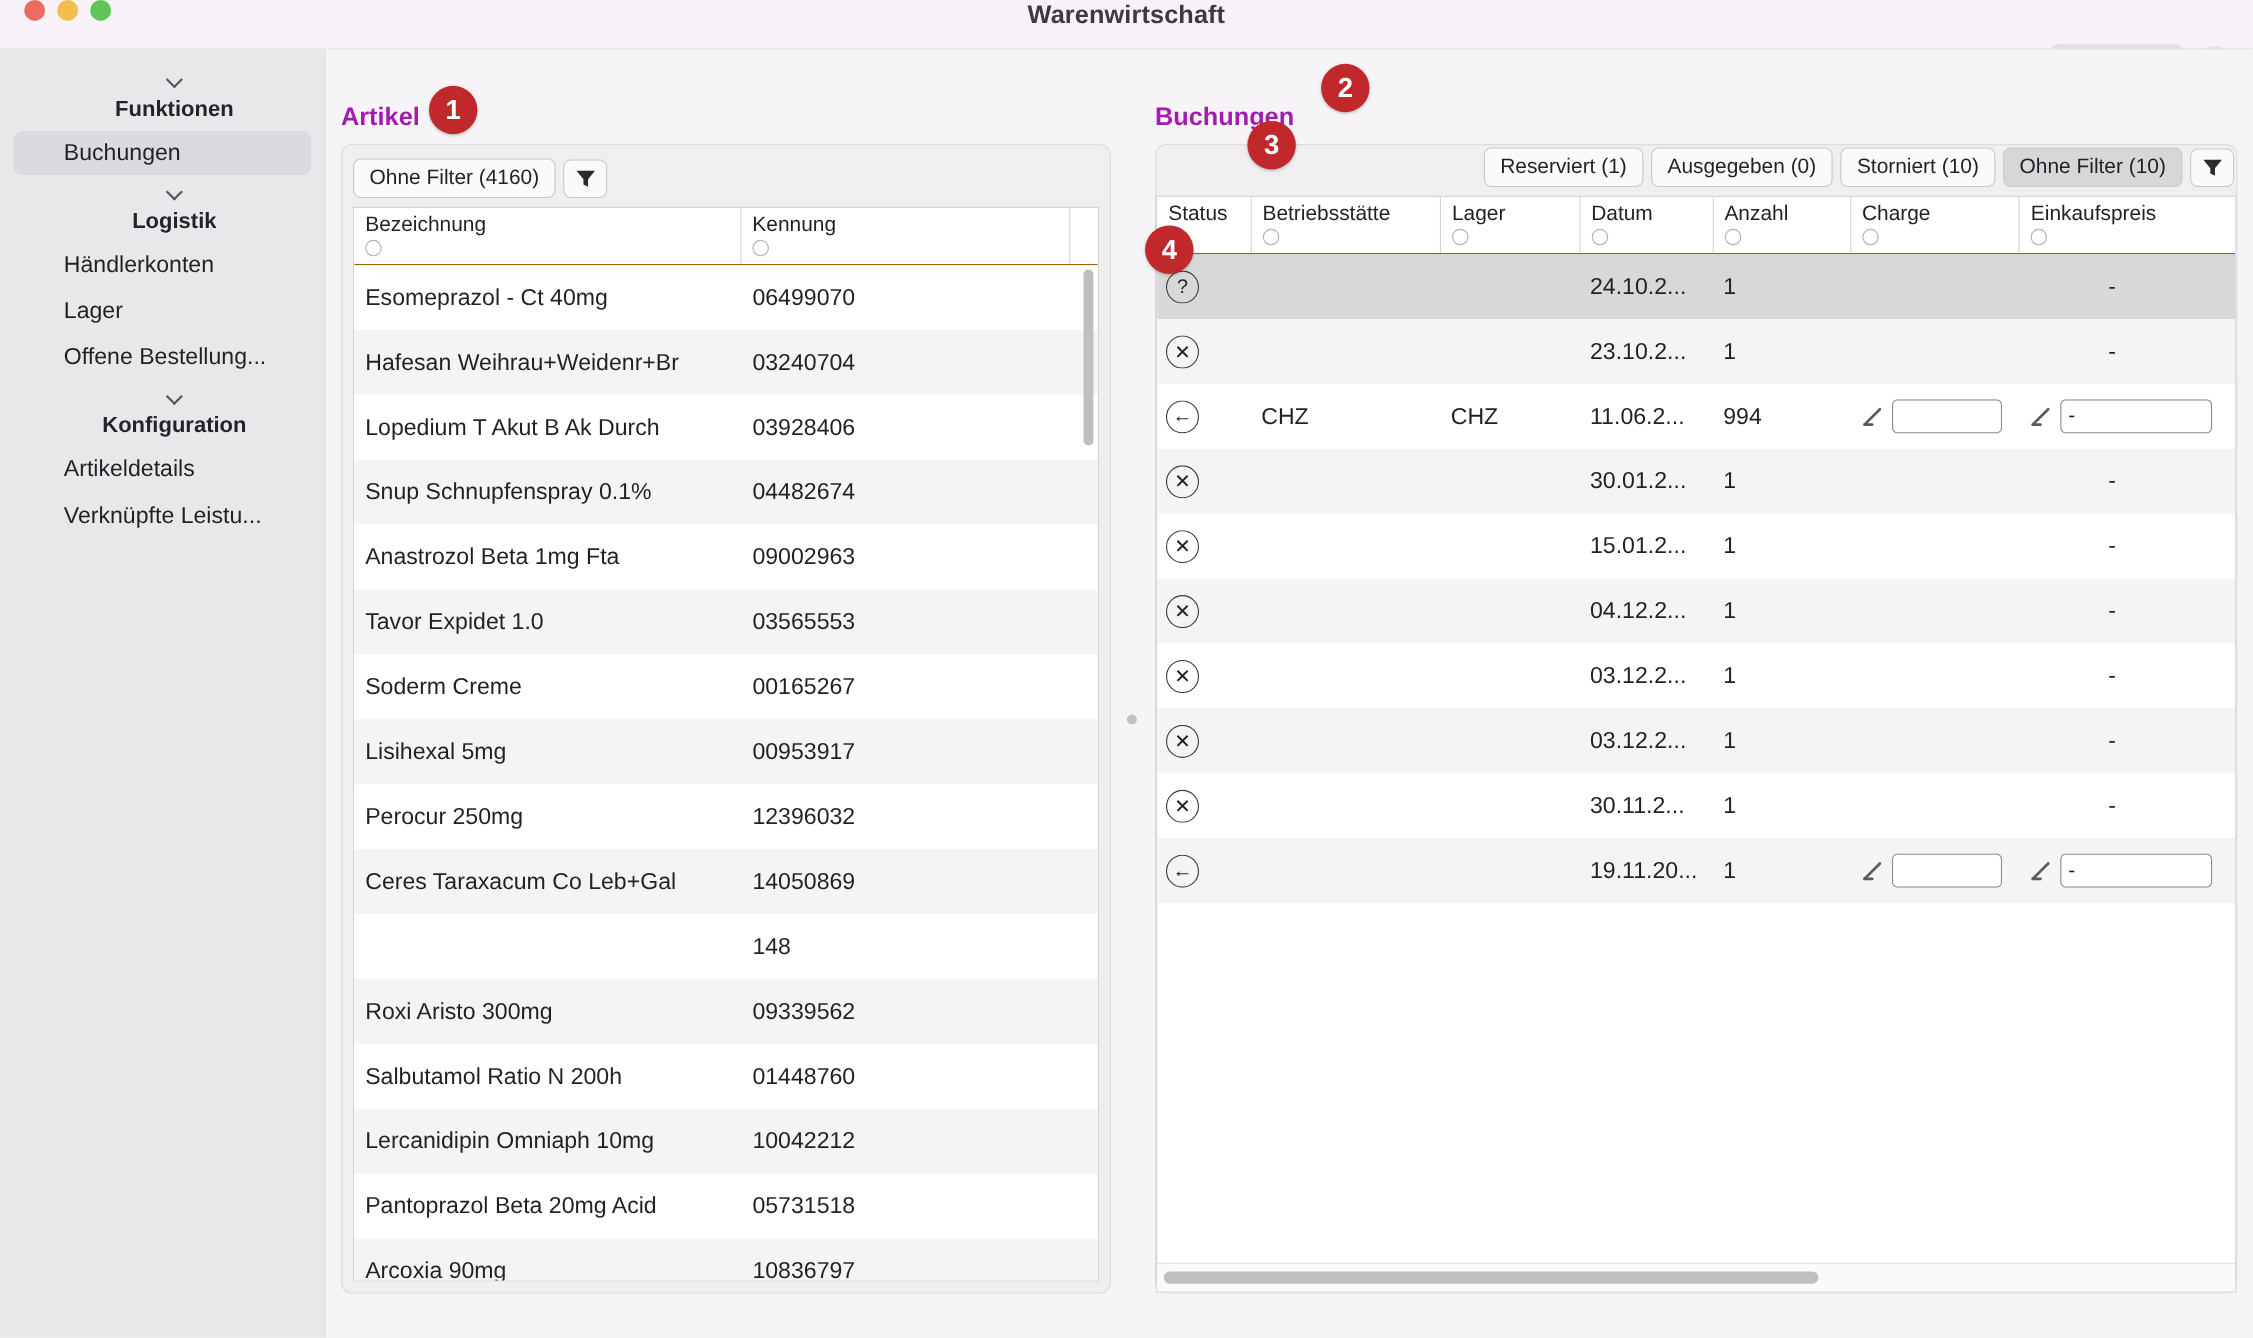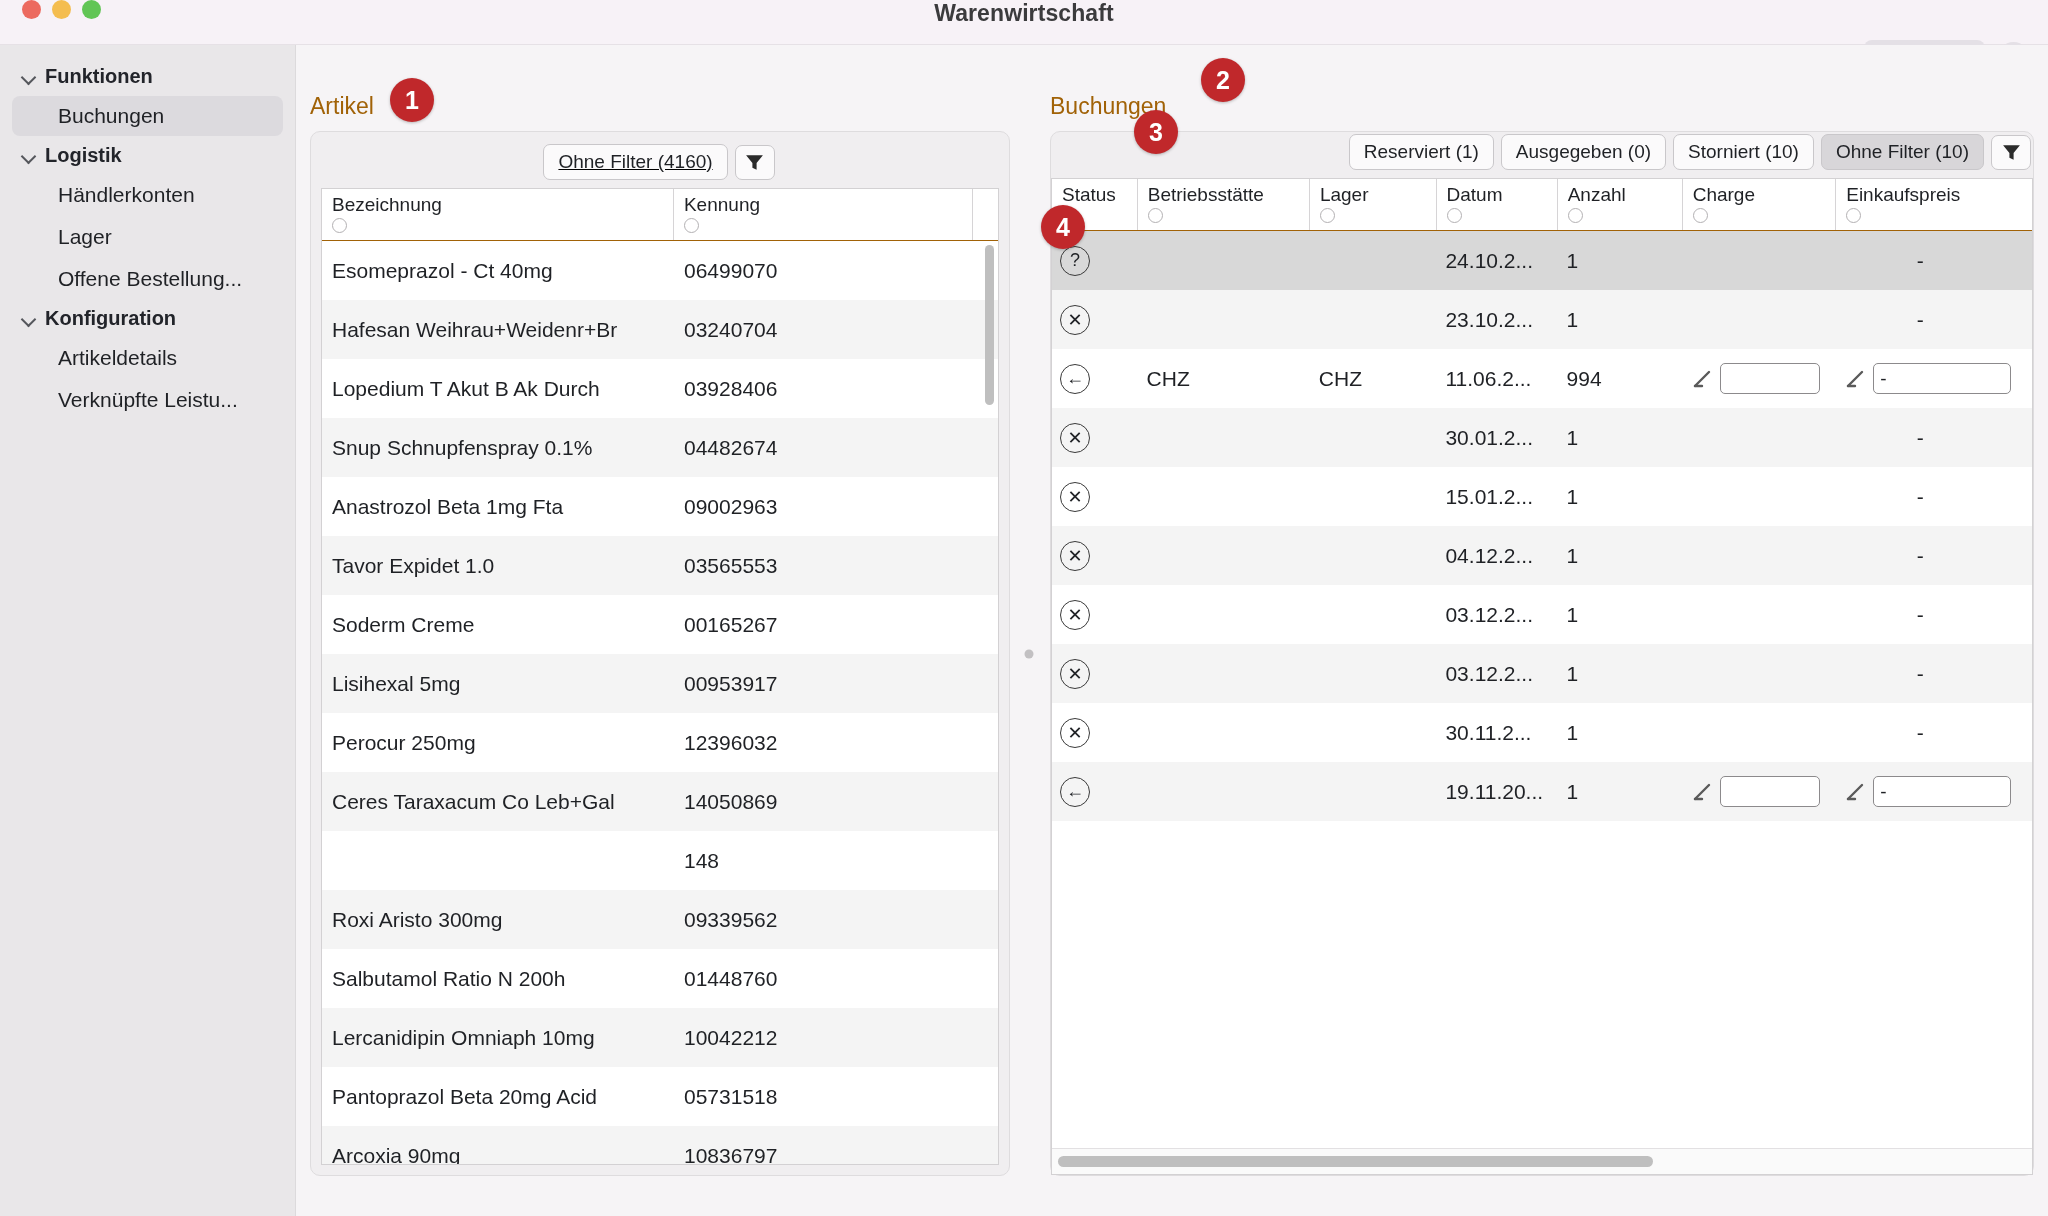--- a/index.html
+++ b/index.html
@@ -47,21 +47,21 @@
   
   .sidebar {
     position: absolute; top: 45px; left: 0; width: 296px; height: 1171px;
     background: #e9e7e9;
     border-right: 1px solid #dcdadc;
     padding-top: 14px;
   }
   .side-group {
     display: flex; align-items: center; gap: 9px;
     padding: 6px 0 6px 22px;
-    font-size: 20px; font-weight: bold; color: #22242a;
+    font-size: 20px; font-weight: bold; color: #22242a; flex-direction: column;
   }
   .chev {
     width: 14px; height: 14px; position: relative; display: inline-block;
   }
   .chev::before {
     content:""; position: absolute; left: 1px; top: 2px;
     width: 9px; height: 9px;
     border-right: 2px solid #55575c; border-bottom: 2px solid #55575c;
     transform: rotate(45deg);
   }
@@ -73,39 +73,39 @@
   .side-item.active { background: #dcdade; }
 
   
   .content {
     position: absolute; top: 45px; left: 296px;
     width: 1752px; height: 1171px;
     background: #f6f4f6;
   }
 
   .panel-title {
-    font-size: 23px; font-weight: normal; color: #a16207;
+    font-size: 23px; font-weight: bold; color: #a21caf;
   }
 
   
   .card {
     background: #f0eef0;
     border: 1px solid #dedcde;
     border-radius: 10px;
   }
   .artikel-title { position: absolute; left: 14px; top: 48px; }
   .artikel-card {
     position: absolute; left: 14px; top: 86px;
     width: 700px; height: 1045px;
     padding: 10px;
     display: flex; flex-direction: column;
   }
   .filterbar {
-    display: flex; justify-content: center; align-items: center;
-    gap: 7px; height: 40px; padding-right: 2px; text-decoration: underline;
+    display: flex; justify-content: flex-start; align-items: center;
+    gap: 7px; height: 40px; padding-right: 2px;
   }
   .pillbtn {
     background: #fbfafb; border: 1px solid #c9c7ca; border-radius: 7px;
     font-size: 19px; color: #1f2125; padding: 6px 14px;
     font-family: "Liberation Sans", sans-serif; cursor: pointer;
     white-space: nowrap;
   }
   .pillbtn.on { background: #d8d6d9; }
   .iconbtn {
     background: #fbfafb; border: 1px solid #c9c7ca; border-radius: 7px;

